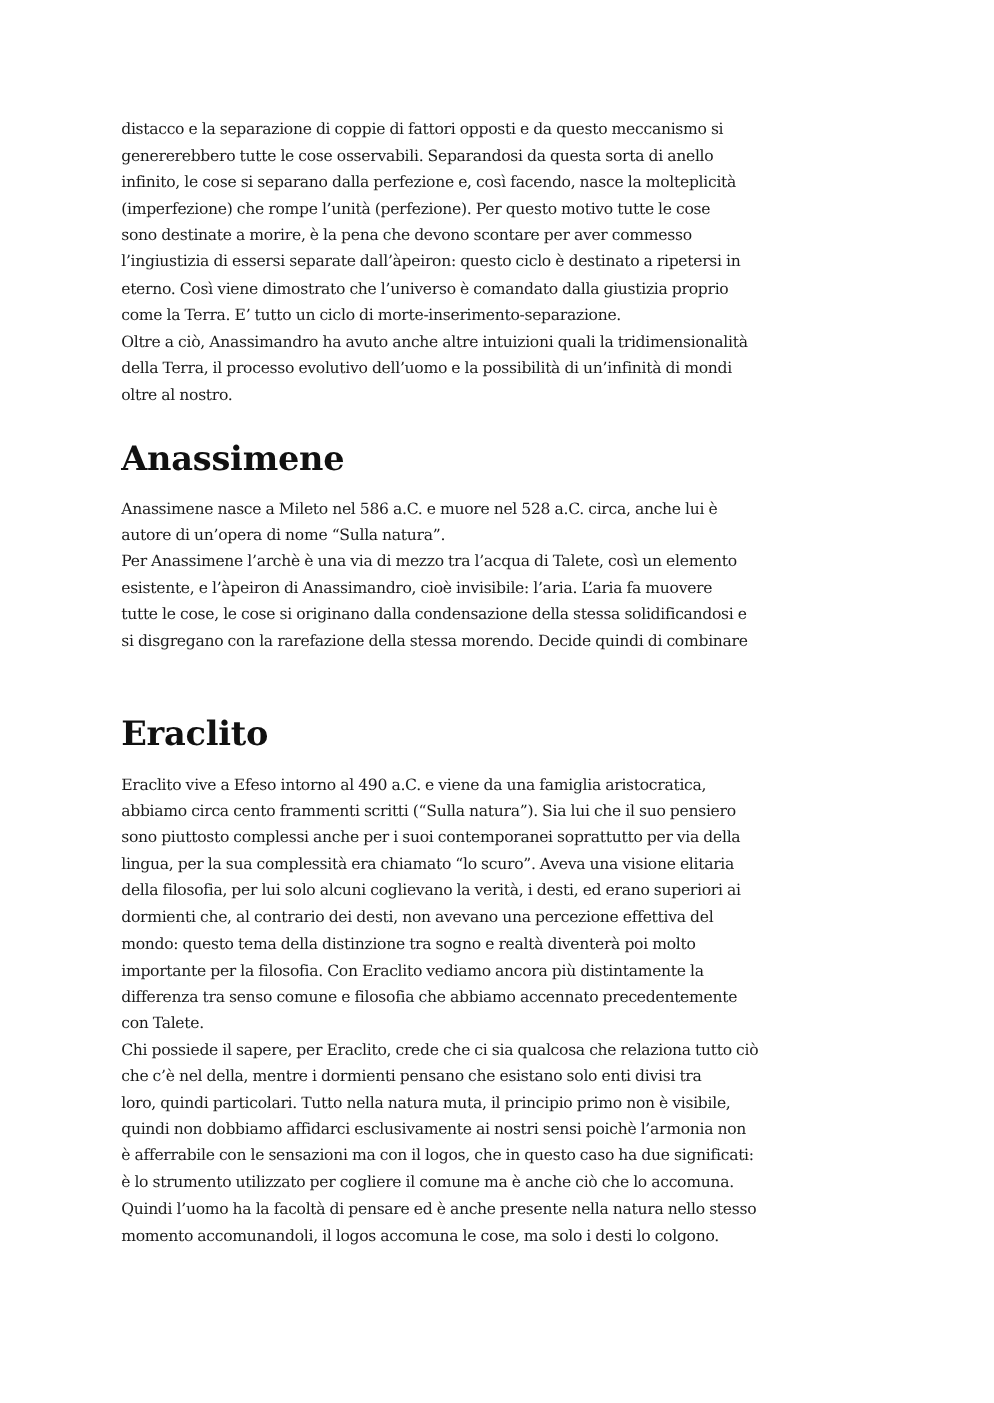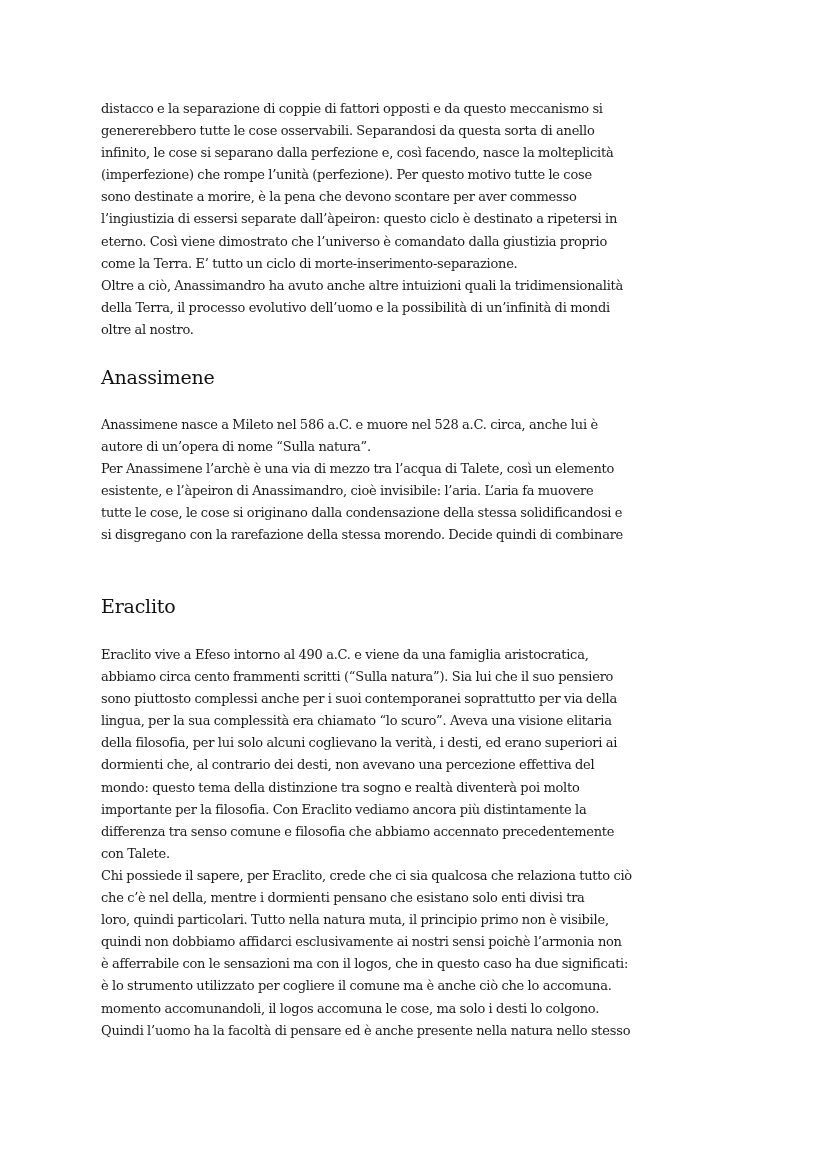--- a/index.html
+++ b/index.html
@@ -27,22 +27,22 @@
       line-height: 22.1px;
       letter-spacing: -0.25px;
       word-spacing: -0.3px;
     }
     .line {
       display: block;
       white-space: nowrap;
     }
     .heading {
       margin: 0;
-      font-size: 19px;
-      font-weight: normal;
+      font-size: 28px;
+      font-weight: bold;
       letter-spacing: -0.2px;
       color: #111111;
     }
     #p1 { position: absolute; top: 0; }
     #h-anassimene { position: absolute; top: 268px; }
     #p2 { position: absolute; top: 316px; }
     #h-eraclito { position: absolute; top: 497px; }
     #p3 { position: absolute; top: 546px; }
   </style>
 </head>
@@ -87,17 +87,17 @@
     <span class="line">mondo: questo tema della distinzione tra sogno e realtà diventerà poi molto</span>
     <span class="line">importante per la filosofia. Con Eraclito vediamo ancora più distintamente la</span>
     <span class="line">differenza tra senso comune e filosofia che abbiamo accennato precedentemente</span>
     <span class="line">con Talete.</span>
     <span class="line">Chi possiede il sapere, per Eraclito, crede che ci sia qualcosa che relaziona tutto ciò</span>
     <span class="line">che c’è nel della, mentre i dormienti pensano che esistano solo enti divisi tra</span>
     <span class="line">loro, quindi particolari. Tutto nella natura muta, il principio primo non è visibile,</span>
     <span class="line">quindi non dobbiamo affidarci esclusivamente ai nostri sensi poichè l’armonia non</span>
     <span class="line">è afferrabile con le sensazioni ma con il logos, che in questo caso ha due significati:</span>
     <span class="line">è lo strumento utilizzato per cogliere il comune ma è anche ciò che lo accomuna.</span>
+    <span class="line">Quindi l’uomo ha la facoltà di pensare ed è anche presente nella natura nello stesso</span>
     <span class="line">momento accomunandoli, il logos accomuna le cose, ma solo i desti lo colgono.</span>
-    <span class="line">Quindi l’uomo ha la facoltà di pensare ed è anche presente nella natura nello stesso</span>
   </p>
 
 </div>
 
 </body></html>

